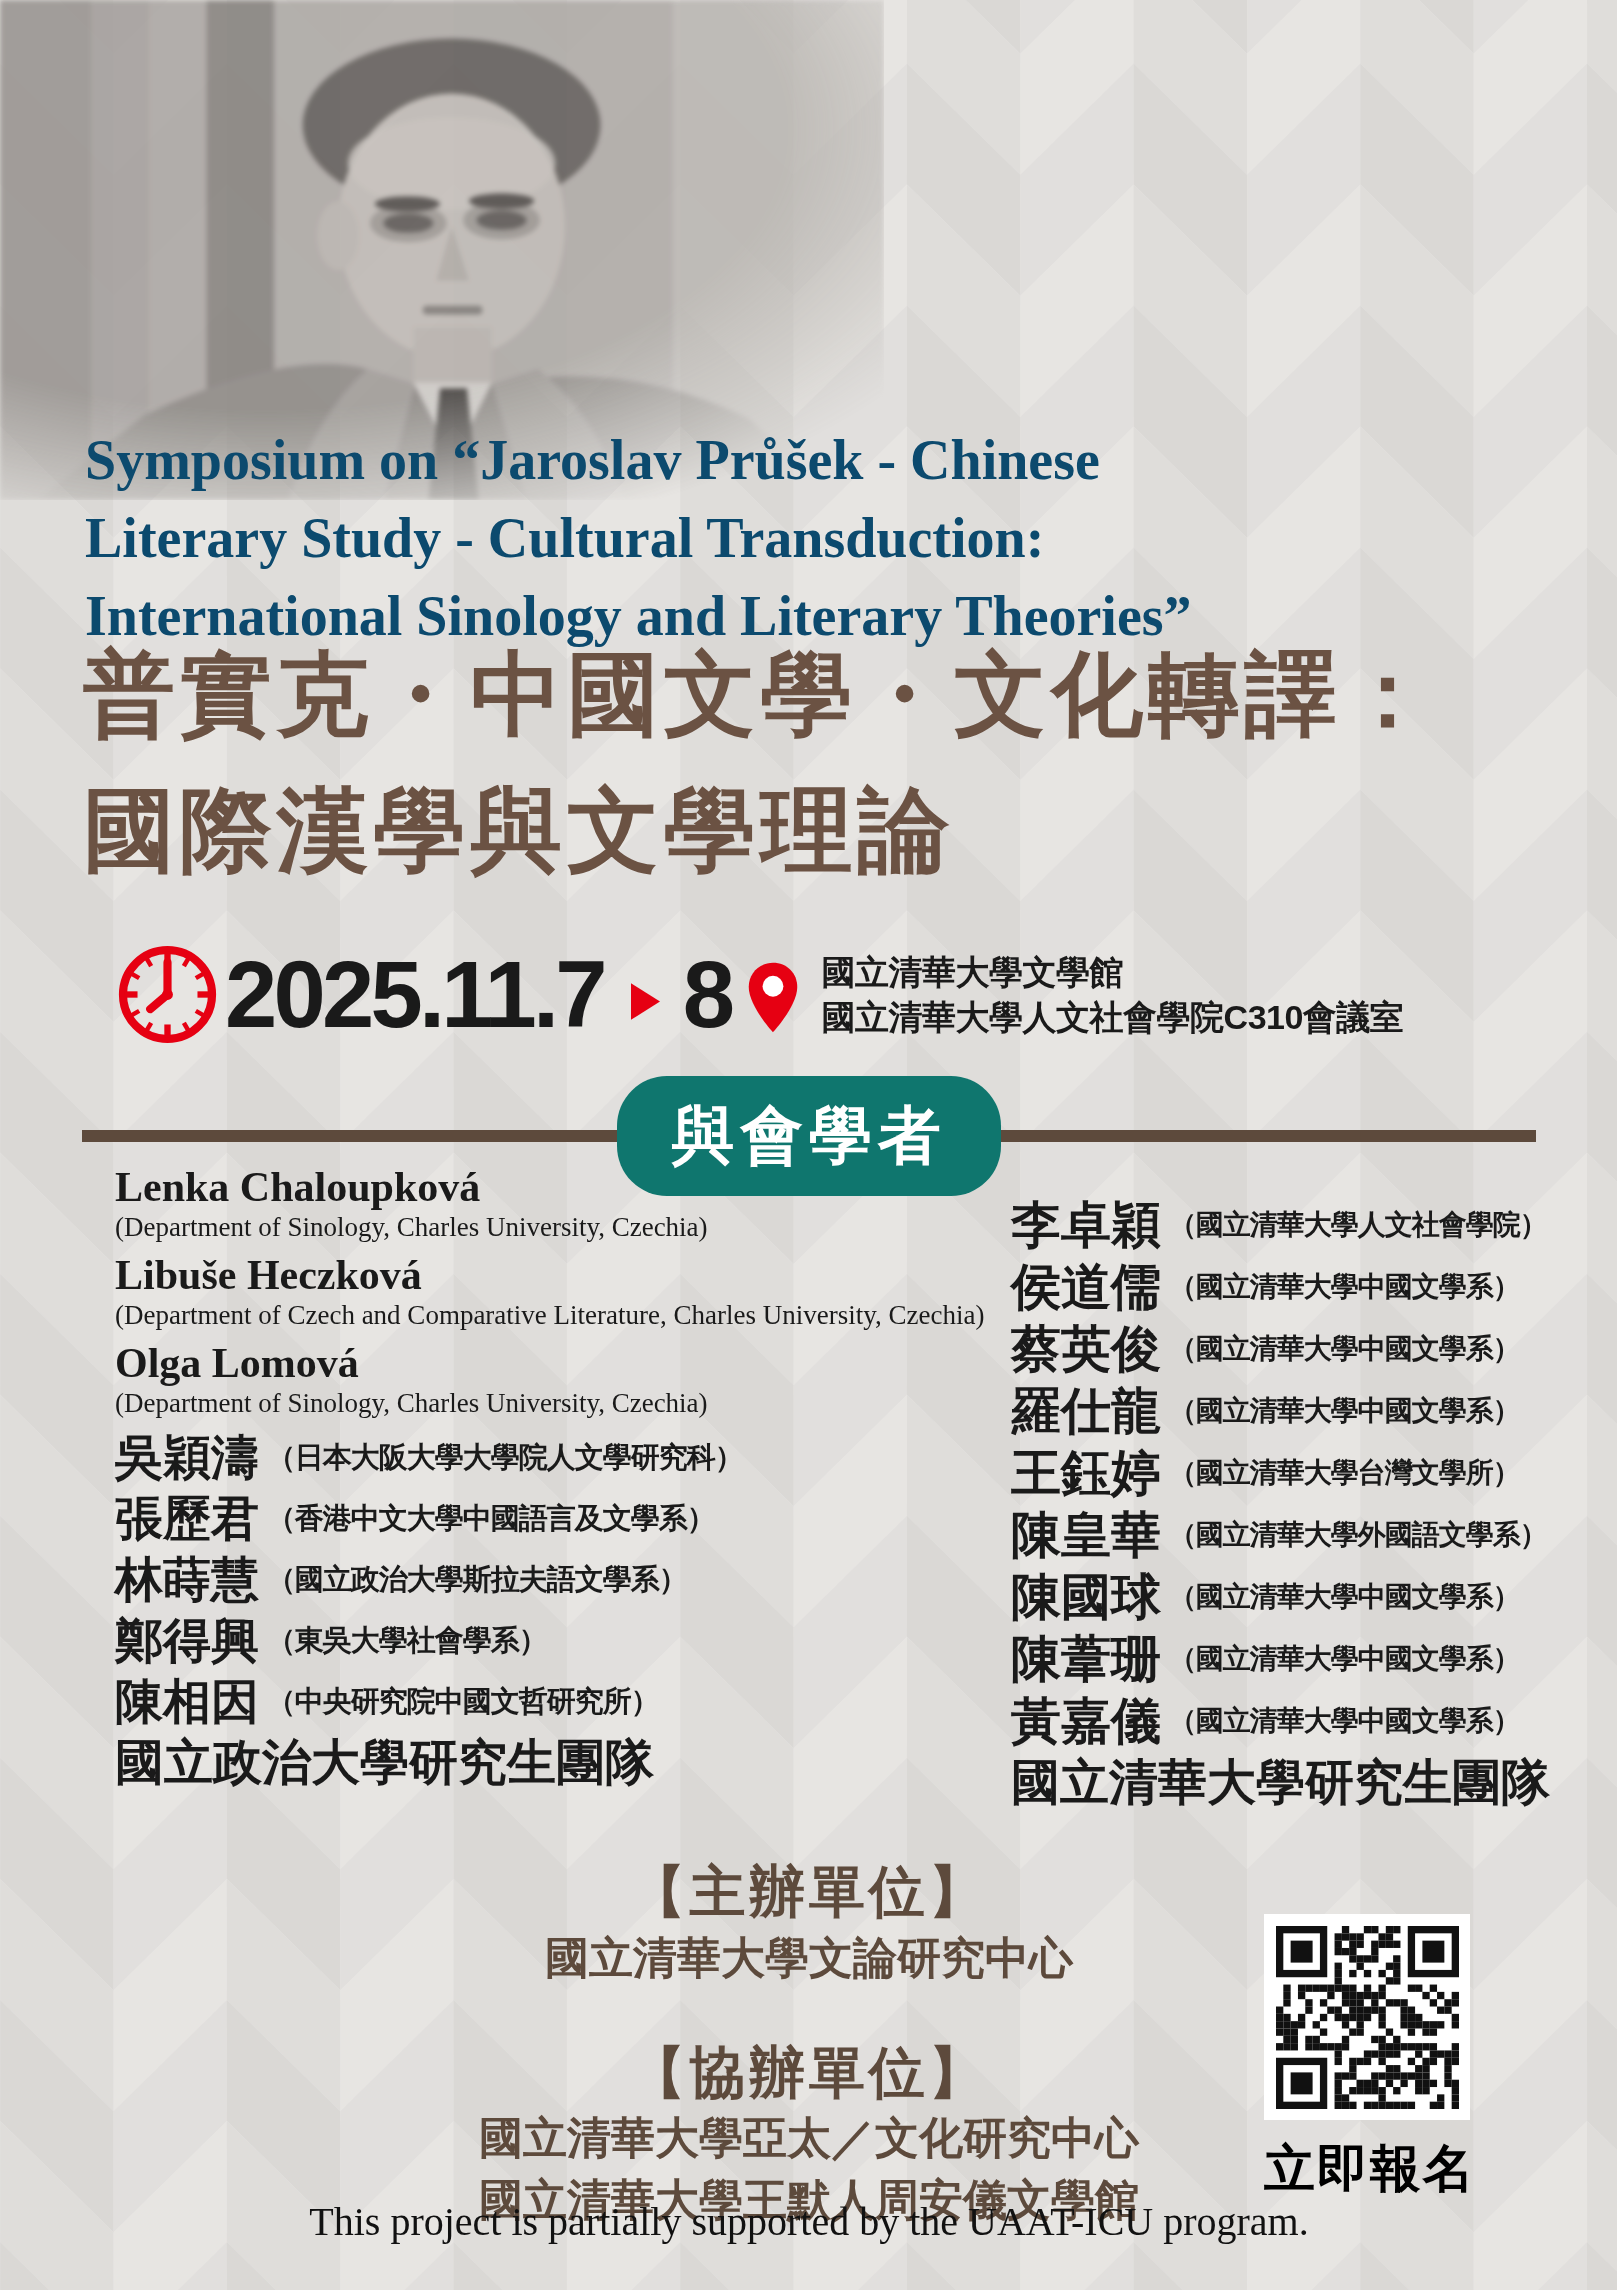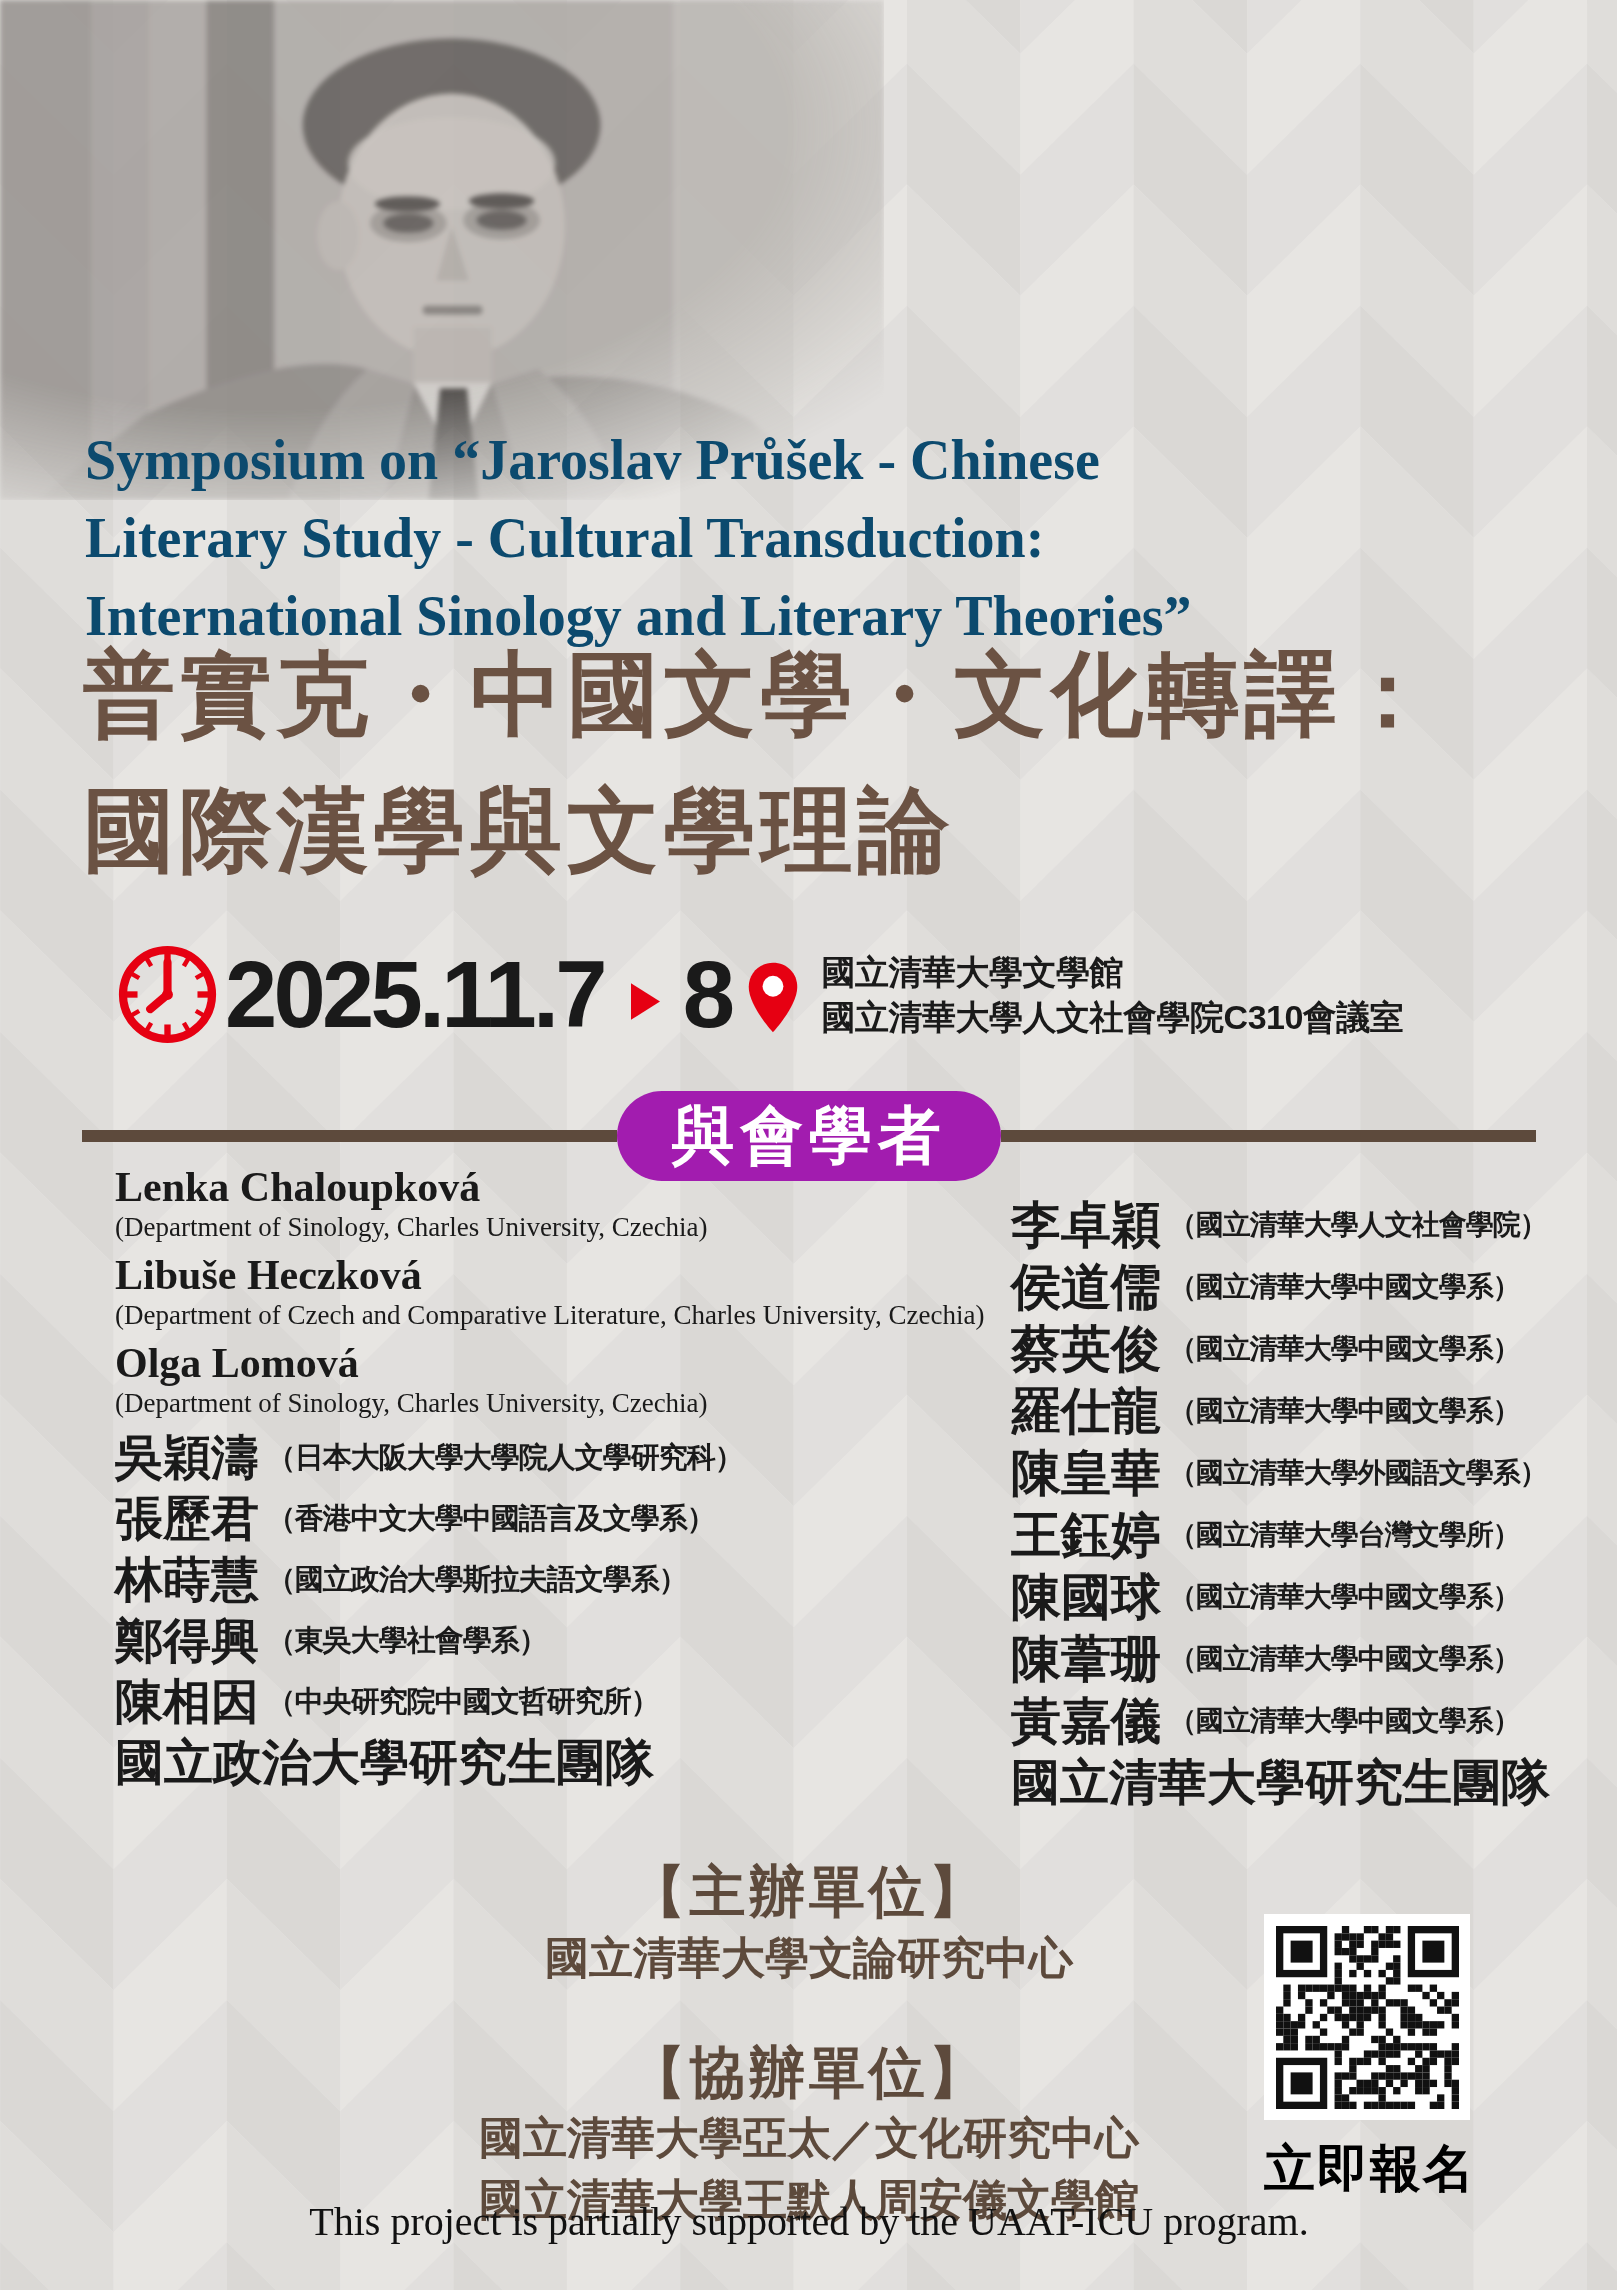--- a/index.html
+++ b/index.html
@@ -40,21 +40,21 @@
   .pin{width:52px;height:75px;margin-left:13.4px;margin-top:5.8px;flex:0 0 auto;}
   .venue{margin-left:23px;margin-top:1.9px;}
   .venue div{font-weight:700;font-size:34px;line-height:45px;letter-spacing:-0.5px;white-space:nowrap;}
   
   .divider{
     position:absolute;left:82px;top:1082px;width:1454px;height:108px;z-index:2;
     display:flex;align-items:center;
   }
   .divider .line{flex:1;height:11.5px;background:#5d4a3c;}
   .pill{
-    flex:0 0 auto;width:384px;height:90px;background:#a21caf;border-radius:50px;
+    flex:0 0 auto;width:384px;height:120px;background:#0f766e;border-radius:50px;
     display:flex;align-items:center;justify-content:center;
   }
   .pill span{color:#fff;font-weight:900;font-size:63px;letter-spacing:5.8px;}
   
   .col-left{position:absolute;left:115px;top:1163px;width:884px;z-index:2;}
   .col-right{position:absolute;left:1011px;top:1194px;width:576px;z-index:2;}
   .entry-en{height:88px;}
   .en-name{font-family:"Liberation Serif",serif;font-weight:700;font-size:42px;line-height:48px;}
   .en-aff{font-family:"Liberation Serif",serif;font-weight:400;font-size:27px;line-height:33px;}
   .entry-zh{height:61px;display:flex;align-items:center;white-space:nowrap;}
@@ -584,26 +584,26 @@
     </div>
     <div class="entry-zh">
       <span class="zh-name">蔡英俊</span>
       <span class="zh-aff">（國立清華大學中國文學系）</span>
     </div>
     <div class="entry-zh">
       <span class="zh-name">羅仕龍</span>
       <span class="zh-aff">（國立清華大學中國文學系）</span>
     </div>
     <div class="entry-zh">
+      <span class="zh-name">王鈺婷</span>
+      <span class="zh-aff">（國立清華大學台灣文學所）</span>
+    </div>
+    <div class="entry-zh">
       <span class="zh-name">陳皇華</span>
       <span class="zh-aff">（國立清華大學外國語文學系）</span>
-    </div>
-    <div class="entry-zh">
-      <span class="zh-name">王鈺婷</span>
-      <span class="zh-aff">（國立清華大學台灣文學所）</span>
     </div>
     <div class="entry-zh">
       <span class="zh-name">陳國球</span>
       <span class="zh-aff">（國立清華大學中國文學系）</span>
     </div>
     <div class="entry-zh">
       <span class="zh-name">陳葦珊</span>
       <span class="zh-aff">（國立清華大學中國文學系）</span>
     </div>
     <div class="entry-zh">

